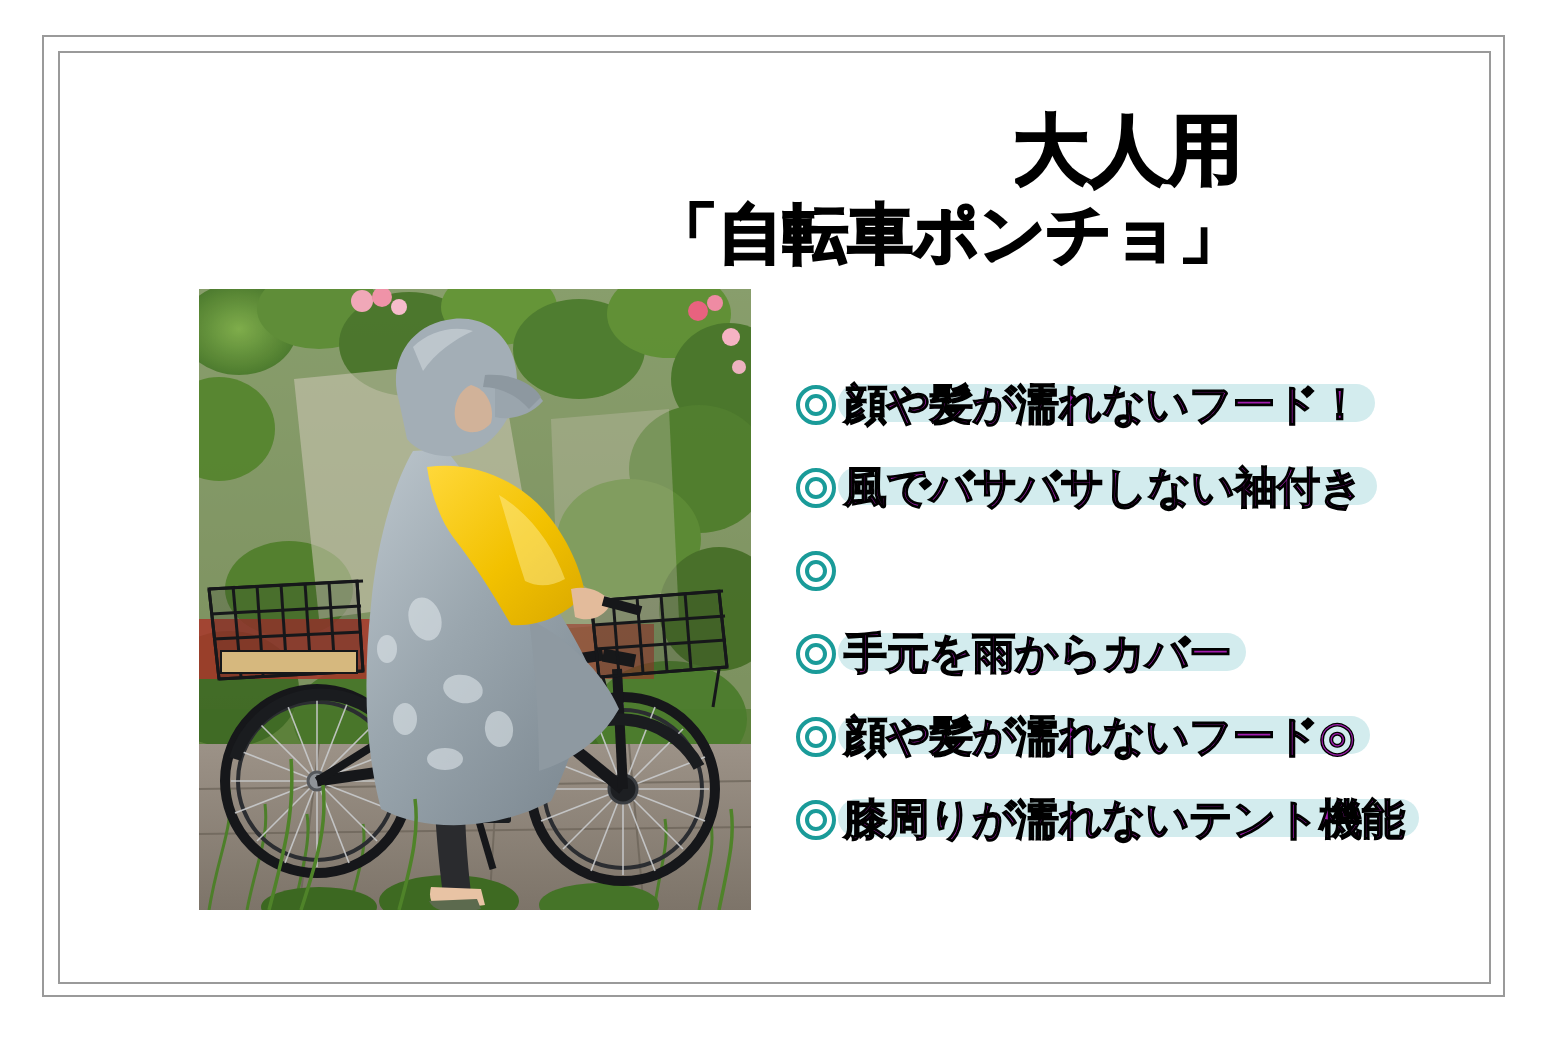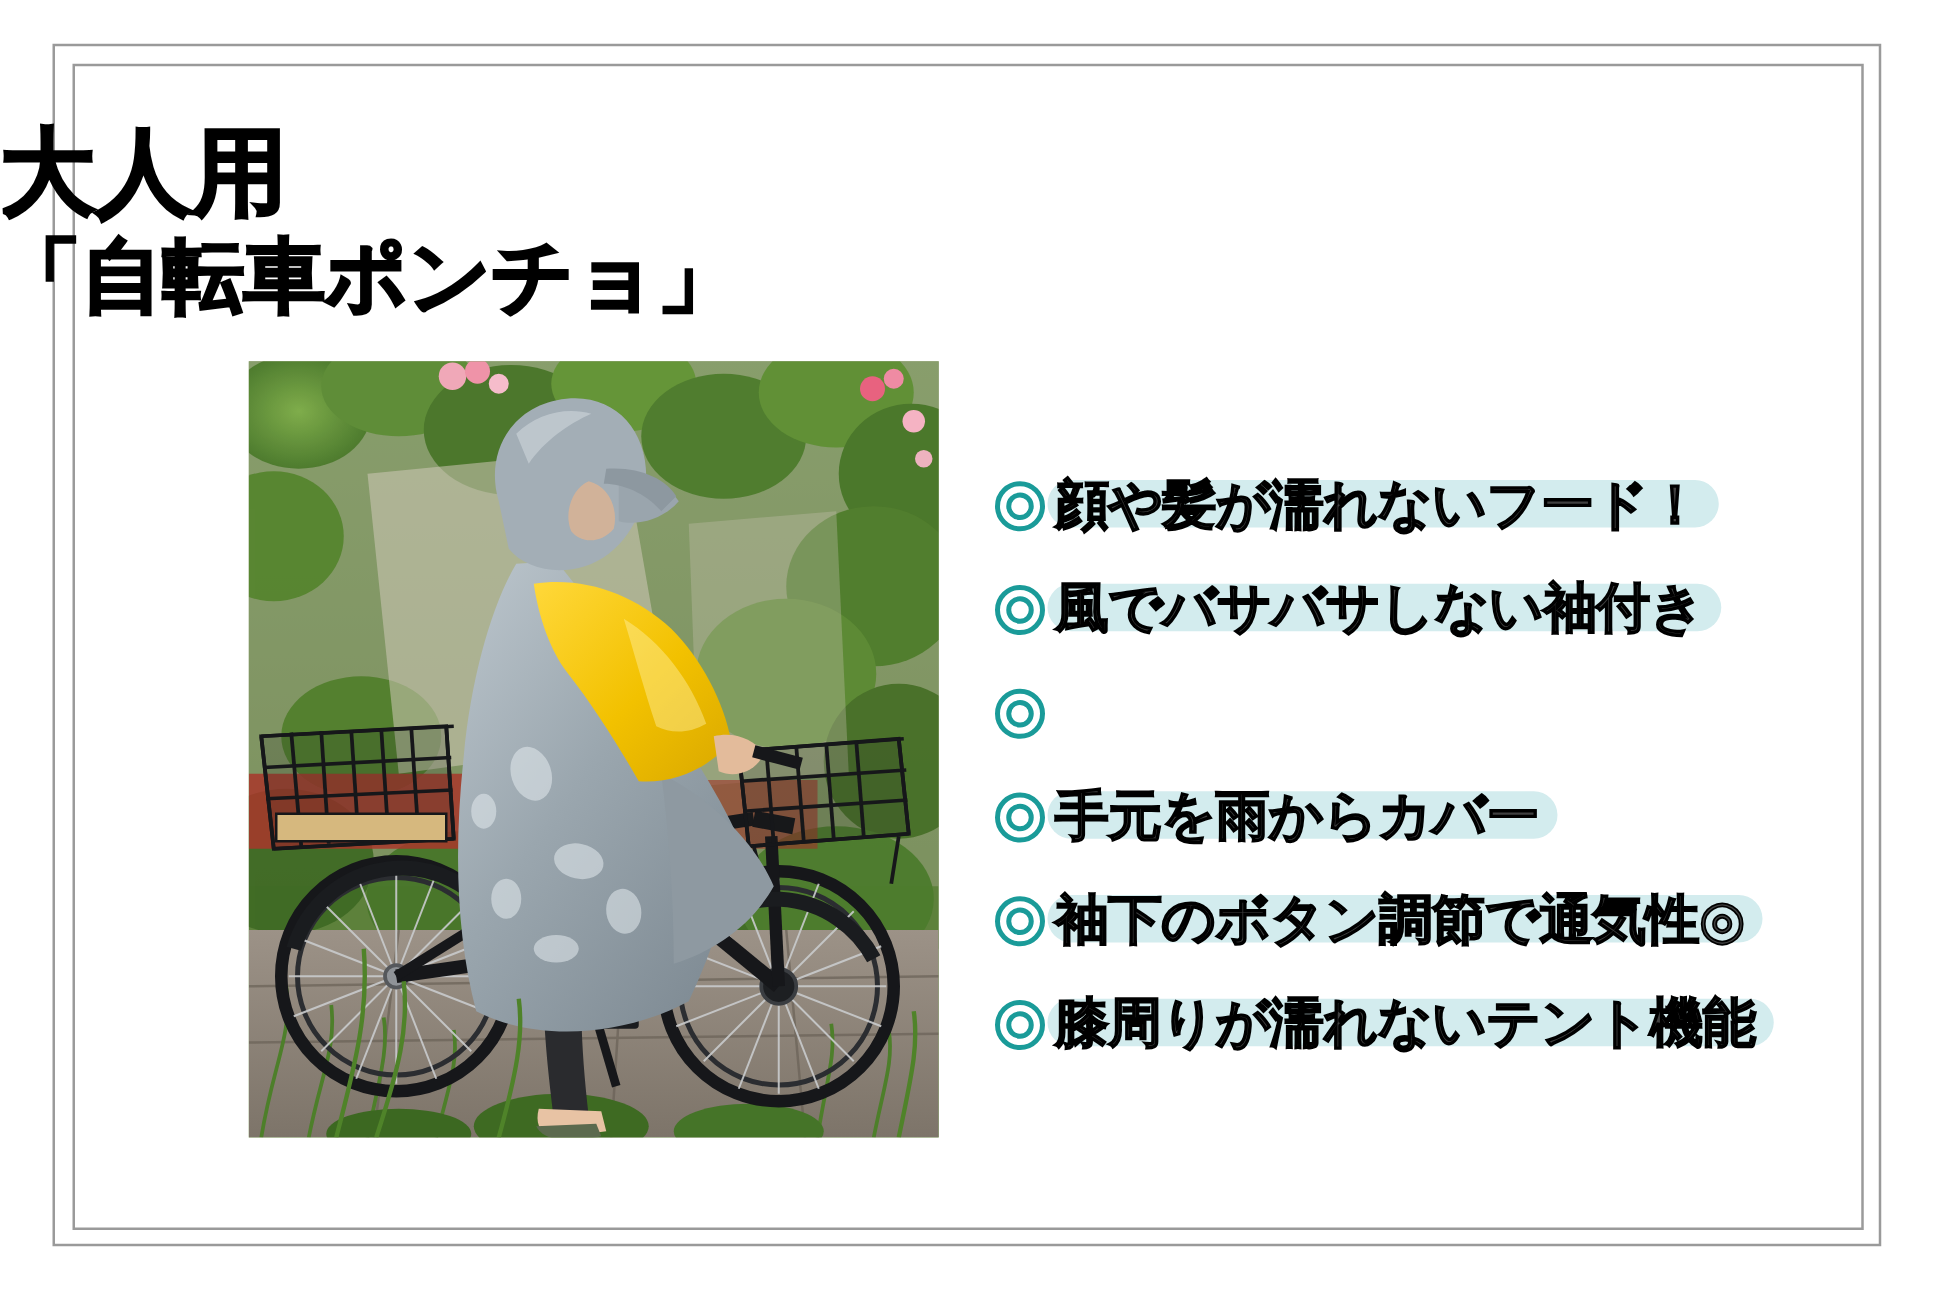--- a/index.html
+++ b/index.html
@@ -34,23 +34,23 @@
     height: 933px;
     border: 2px solid #9a9a9a;
     box-sizing: border-box;
     pointer-events: none;
   }
 
   
   .title-block {
     position: absolute;
     left: 0;
-    top: 96px;
+    top: 108px;
     width: 1244px;
-    text-align: left;
+    text-align: right;
   }
   .title-line {
     display: block;
     color: #000000;
     font-family: "DejaVu Sans", "Liberation Sans", sans-serif;
     font-weight: 700;
     font-size: 76px;
     line-height: 84px;
     letter-spacing: 1px;
     white-space: nowrap;
@@ -107,21 +107,21 @@
     top: 3px;
     height: 38px;
     background: #d3ecee;
     border-radius: 19px;
     z-index: 0;
   }
   .feature-text {
     position: relative;
     z-index: 1;
     display: inline-block;
-    color: #404040;
+    color: #a21caf;
     font-family: "DejaVu Sans", "Liberation Sans", sans-serif;
     font-weight: 700;
     font-size: 43px;
     line-height: 46px;
     letter-spacing: -0.5px;
     -webkit-text-stroke: 1.4px #000000;
   }
 </style>
 </head>
 <body>
@@ -430,21 +430,21 @@
 
   <div class="feature-row">
     <span class="bullet-icon">
       <svg viewBox="0 0 42 42">
           <circle cx="21" cy="21" r="18" fill="none" stroke="#1a9b99" stroke-width="4"></circle>
           <circle cx="21" cy="21" r="9" fill="none" stroke="#1a9b99" stroke-width="4"></circle>
         </svg>
     </span>
     <span class="feature-text-wrap">
       <span class="feature-hl"></span>
-      <span class="feature-text">袖下のボタン調節で通気性◎</span>
+      <span class="feature-text">顔や髪が濡れないフード◎</span>
     </span>
   </div>
 
   <div class="feature-row">
     <span class="bullet-icon">
       <svg viewBox="0 0 42 42">
           <circle cx="21" cy="21" r="18" fill="none" stroke="#1a9b99" stroke-width="4"></circle>
           <circle cx="21" cy="21" r="9" fill="none" stroke="#1a9b99" stroke-width="4"></circle>
         </svg>
     </span>

